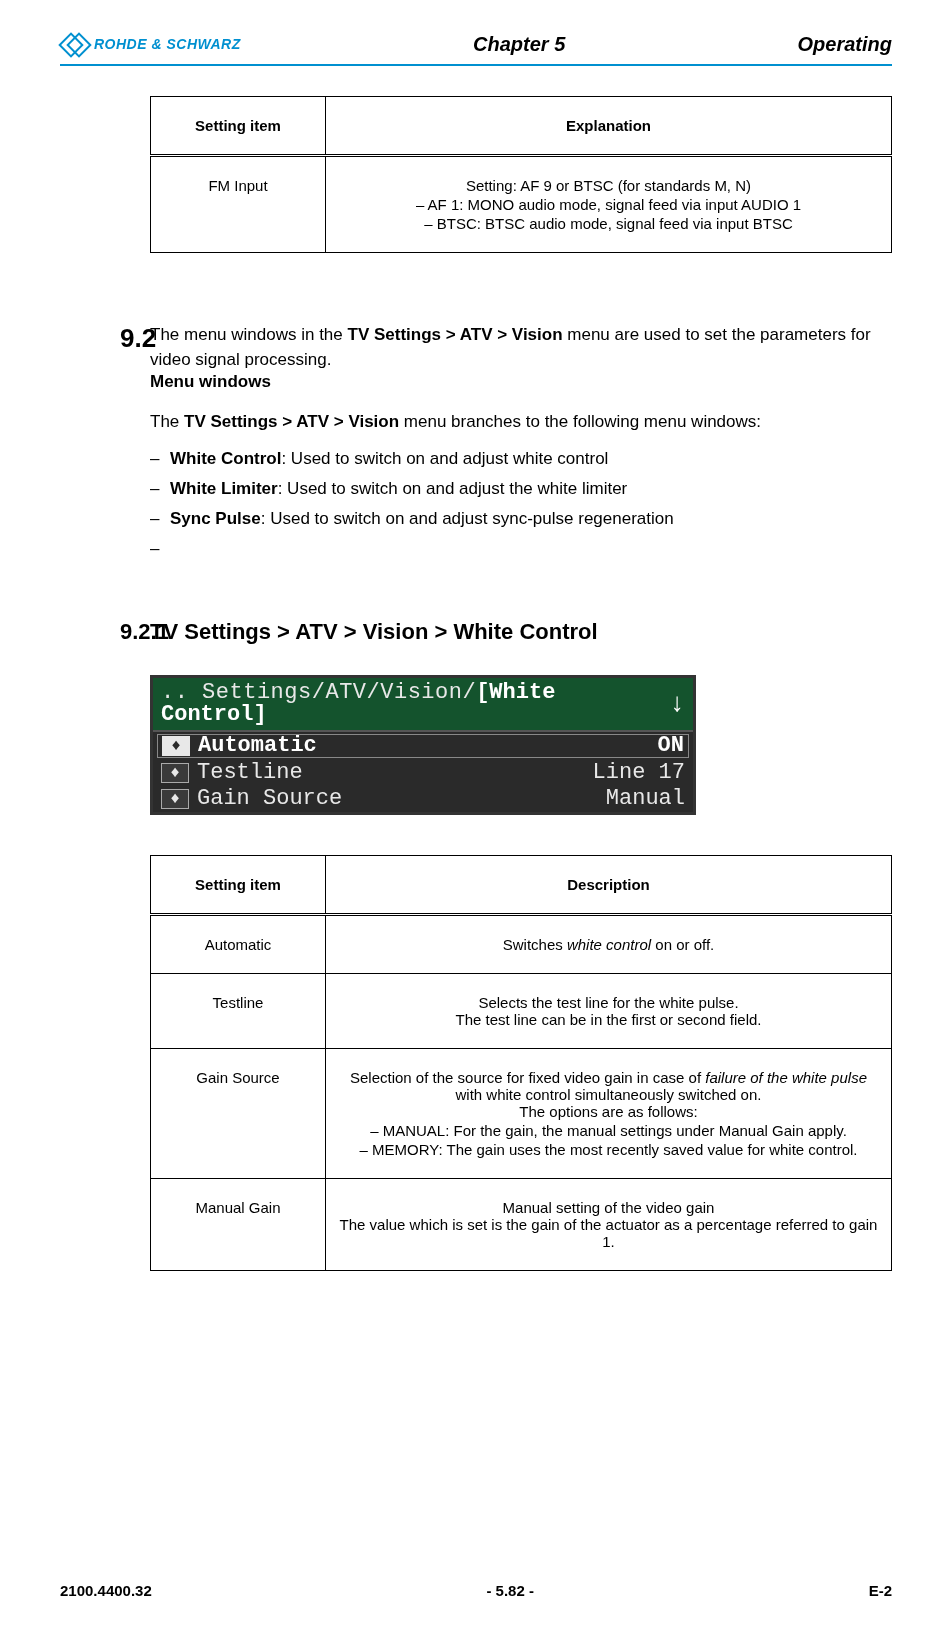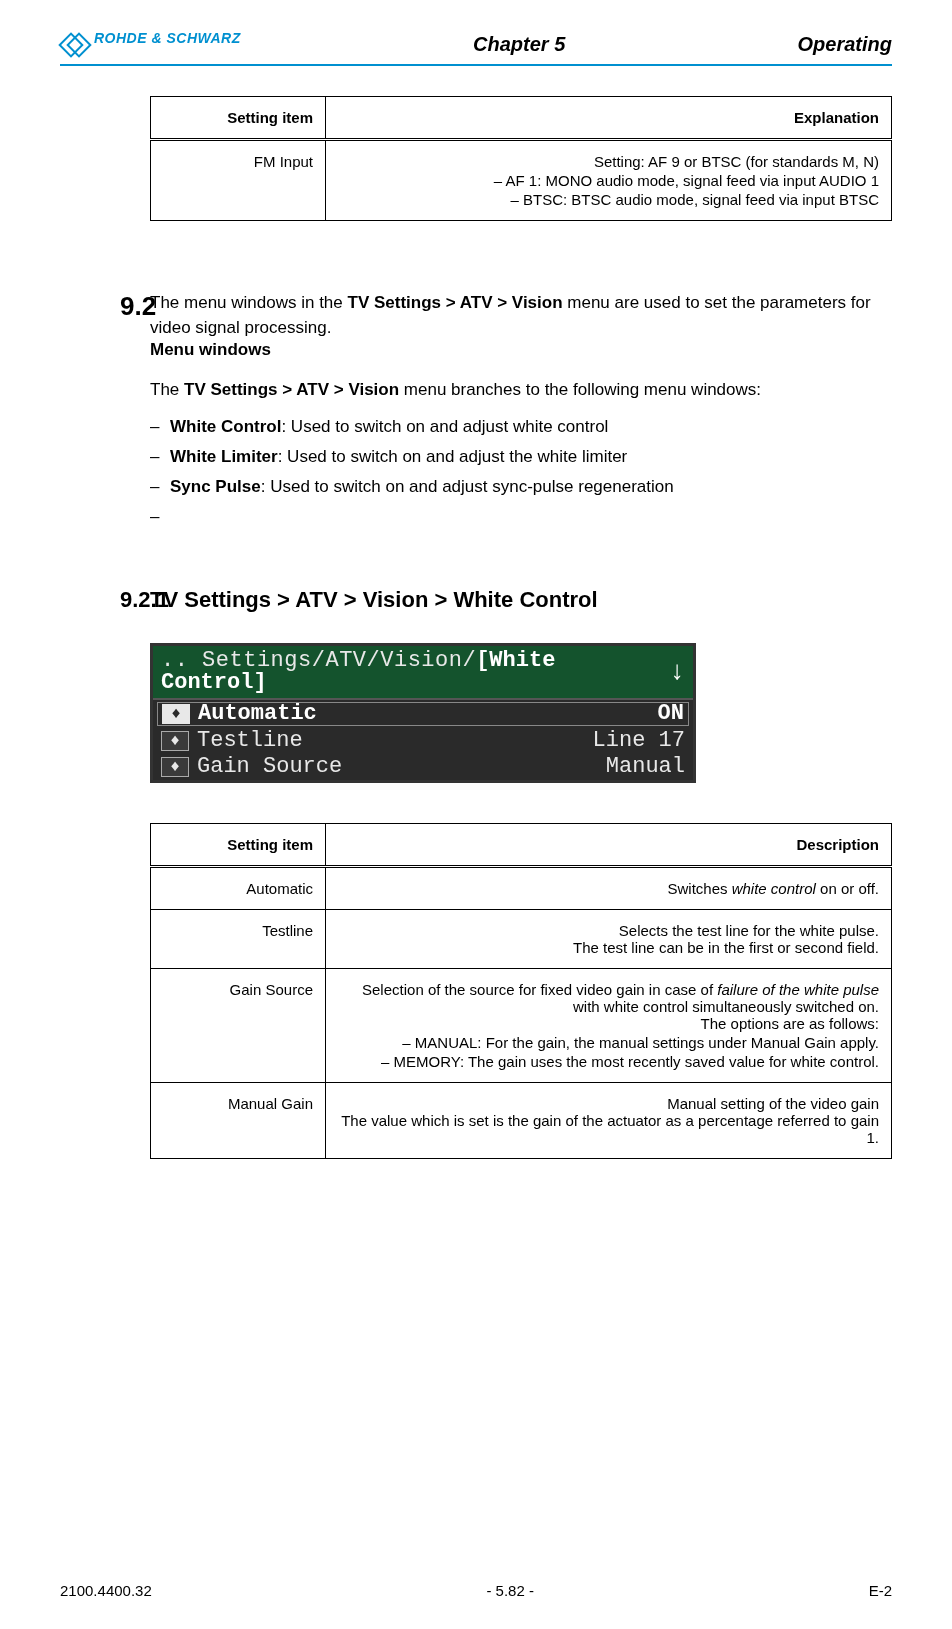--- a/index.html
+++ b/index.html
@@ -18,21 +18,21 @@
   }
   .header-row {
     display: flex;
     align-items: center;
     justify-content: space-between;
     border-bottom: 2px solid #0090d0;
     padding-bottom: 6px;
   }
   .logo-block {
     display: flex;
-    align-items: flex-start;
+    align-items: center;
     color: #0090d0;
     font-weight: bold;
     font-size: 14px;
     letter-spacing: 0.5px;
     font-style: italic;
   }
   .logo-diamond {
     position: relative;
     width: 28px;
     height: 28px;
@@ -113,22 +113,22 @@
     flex: 0 0 20px;
   }
   table.data {
     border-collapse: collapse;
     width: 100%;
     margin-top: 30px;
     font-size: 15px;
   }
   table.data th, table.data td {
     border: 1px solid #000;
-    padding: 12px 12px;
-    text-align: right;
+    padding: 20px 12px;
+    text-align: center;
     vertical-align: top;
   }
   table.data th {
     font-weight: bold;
     border-bottom: 3px double #000;
   }
   table.data .col1 {
     width: 150px;
   }
   .desc-sub {
@@ -201,20 +201,21 @@
   }
   .lcd-row-wrap .lcd-row { padding: 0 4px; }
   .footer {
     position: absolute;
     bottom: 30px;
     left: 60px;
     right: 60px;
     display: flex;
     justify-content: space-between;
     font-size: 15px;
+    font-weight: bold;
   }
   .italic { font-style: italic; }
   .bold { font-weight: bold; }
 </style>
 </head>
 <body>
 
 <div class="page">
 
   <div class="header-row">

